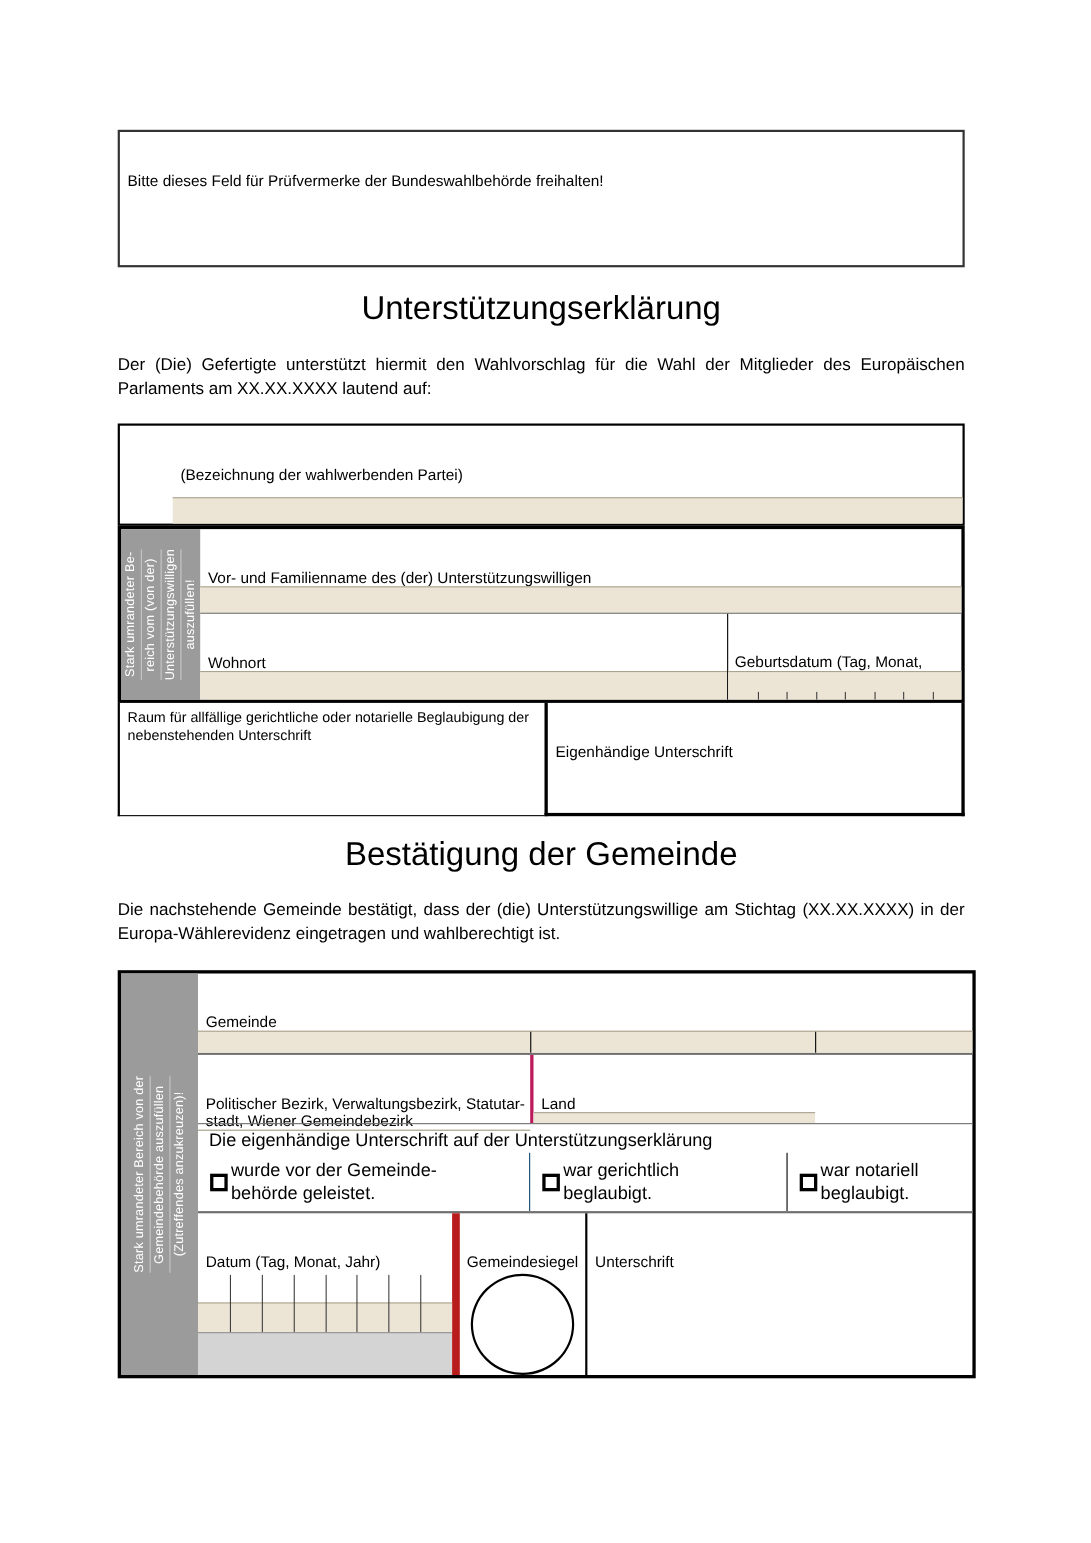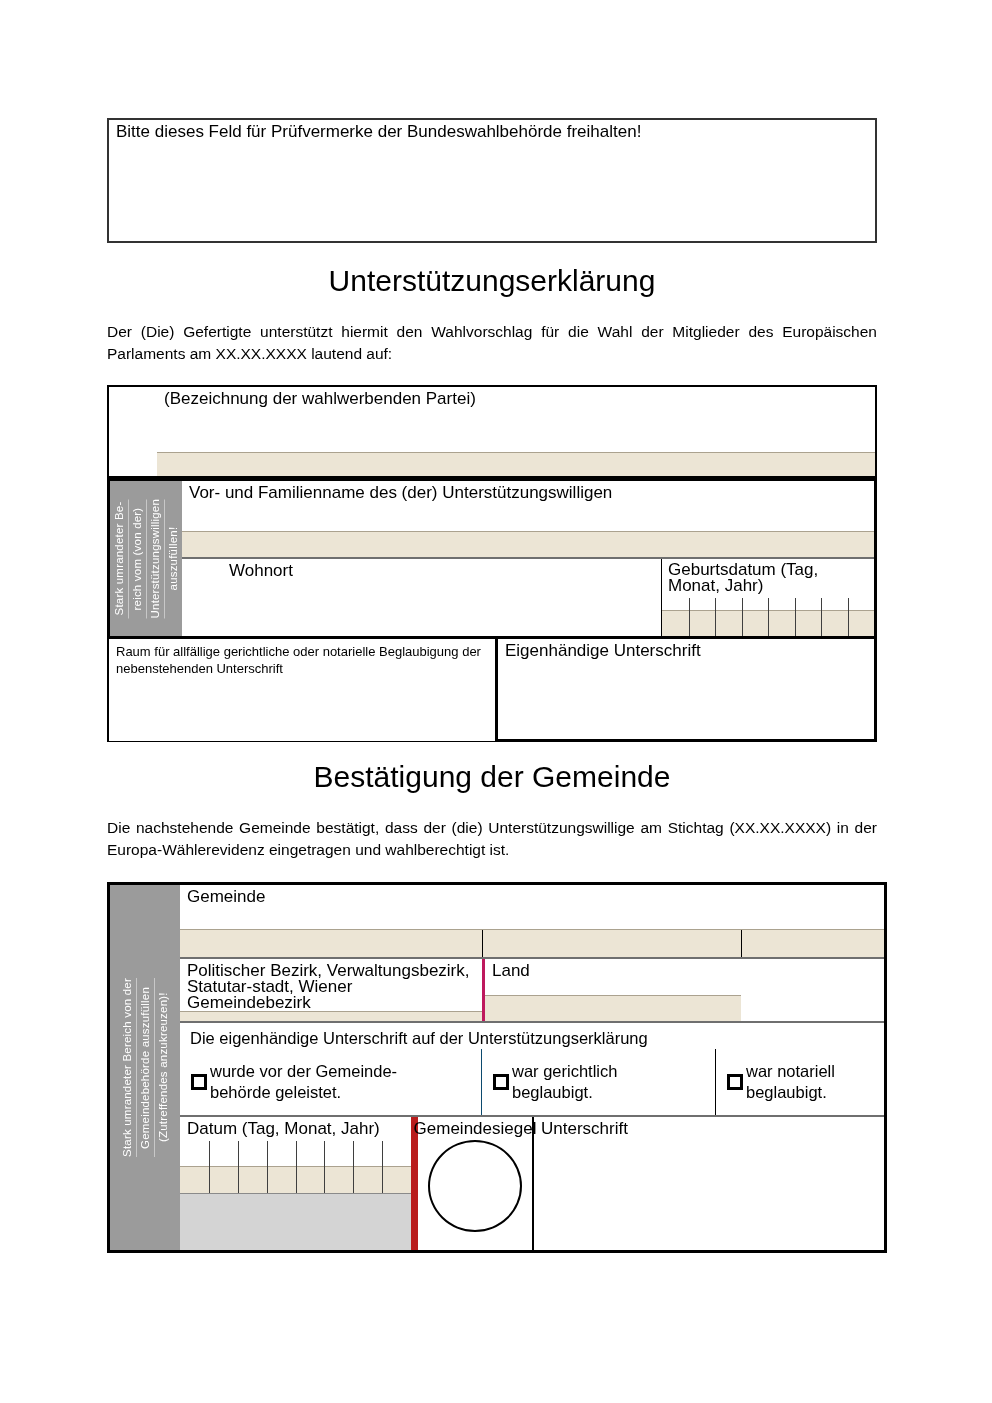--- a/index.html
+++ b/index.html
@@ -4,21 +4,21 @@
 <style>
   html,body { margin:0; padding:0; background:#fff; }
   #canvas {
     position:relative; width:992px; height:1403px; background:#ffffff;
     font-family:"Liberation Sans", sans-serif; color:#000;
     overflow:hidden;
   }
   .abs { position:absolute; }
 
   
-  .flabel { font-size:17px; line-height:16px; padding:4px 0 0 7px; }
+  .flabel { font-size:14px; line-height:16px; padding:4px 0 0 7px;margin-top:32px; }
 
   
   .beige { background:#ECE5D5; border-top:1px solid #ABA28F; }
 
   
   .hsep { height:2px; background:#6F6F6F; }
 
   
   .review-box { left:107px; top:118px; width:770px; height:125px; border:2px solid #333; box-sizing:border-box; }
   .party-box  { left:107px; top:385px; width:770px; height:93px;  border:2px solid #000; box-sizing:border-box;
@@ -36,21 +36,21 @@
   .vtext { writing-mode:vertical-rl; transform:rotate(180deg); color:#fff; font-size:11.5px; line-height:17px;
            text-align:center; letter-spacing:0.2px; white-space:nowrap; }
   .vtext span { display:block; }
   .vtext span + span { border-right:1px solid rgba(255,255,255,0.45); }
 
   .box1-content { flex:1; display:flex; flex-direction:column; }
   .rowA { height:76px; display:flex; flex-direction:column; }
   .rowA .spacer { flex:1; }
   .rowA .beige { height:25px; }
   .rowB { flex:1; display:flex; }
-  .wohnort-cell { flex:1; display:flex; flex-direction:row;padding-left:40px; }
+  .wohnort-cell { flex:1; display:flex; flex-direction:column; }
   .wohnort-cell .spacer { flex:1; }
   .wohnort-cell .beige { height:25px; }
   .geb-cell { width:213px; border-left:1px solid #000; box-sizing:border-box; display:flex; flex-direction:column; }
   .geb-cell .flabel { padding:3px 0 0 6px; }
   .tickzone { flex:1; position:relative; }
   .tz-beige { position:absolute; left:0; right:0; bottom:0; height:25px; background:#ECE5D5; border-top:1px solid #ABA28F; }
   .tick { position:absolute; top:4px; bottom:0; width:1px; background:#3F3F3F; }
 
   
   .box1-bottom { left:107px; top:639px; width:770px; height:103px; display:flex; }

